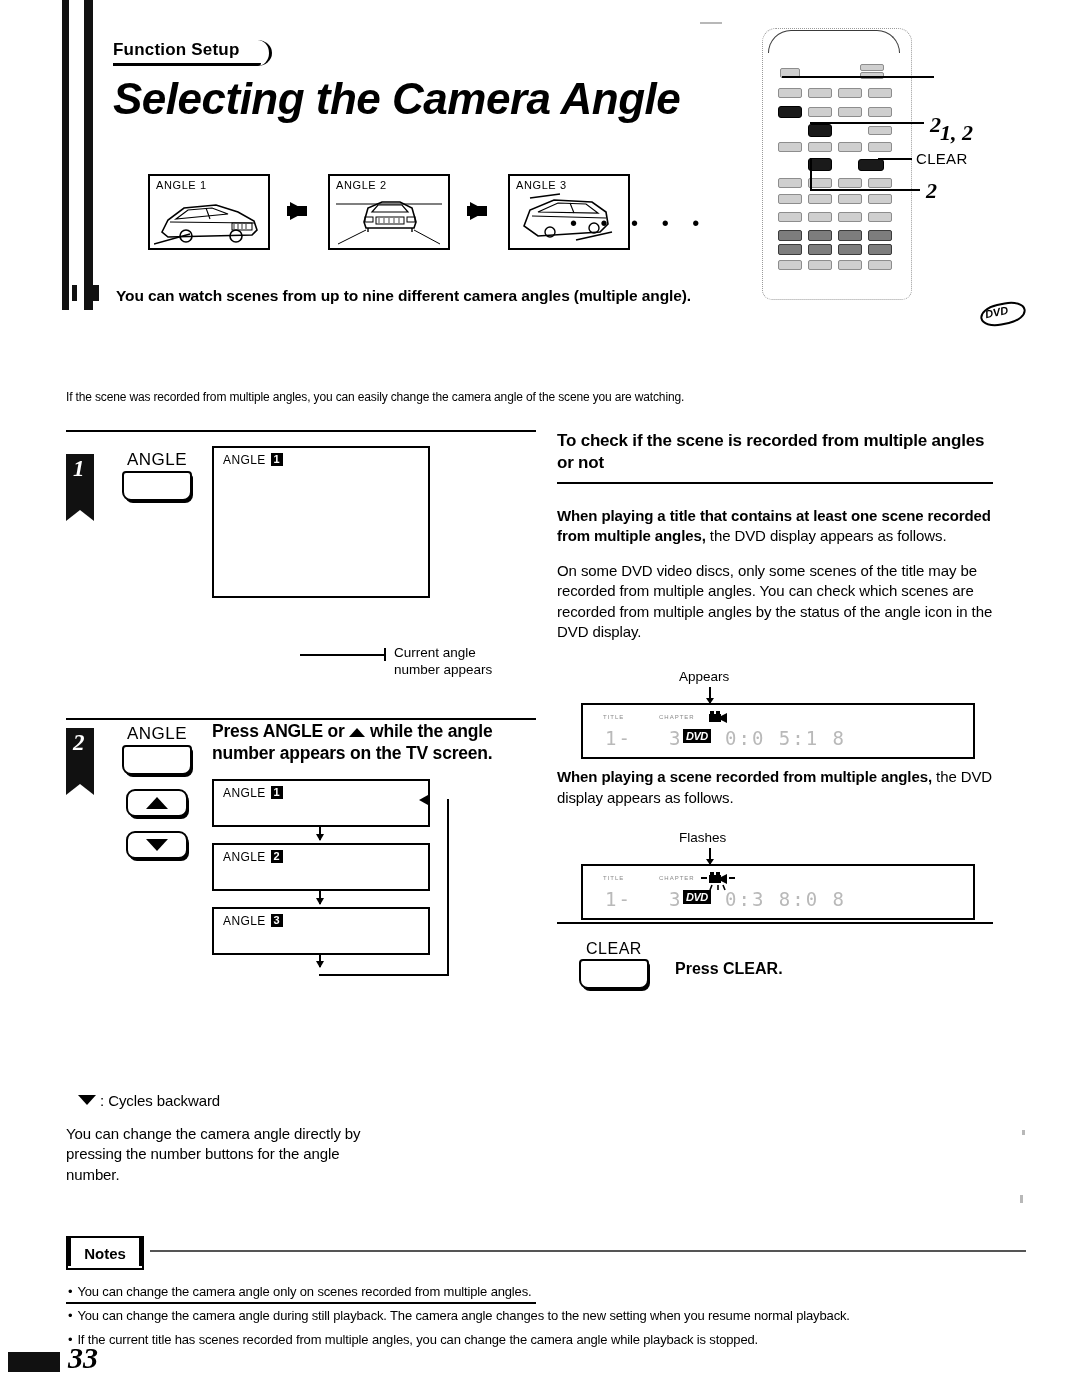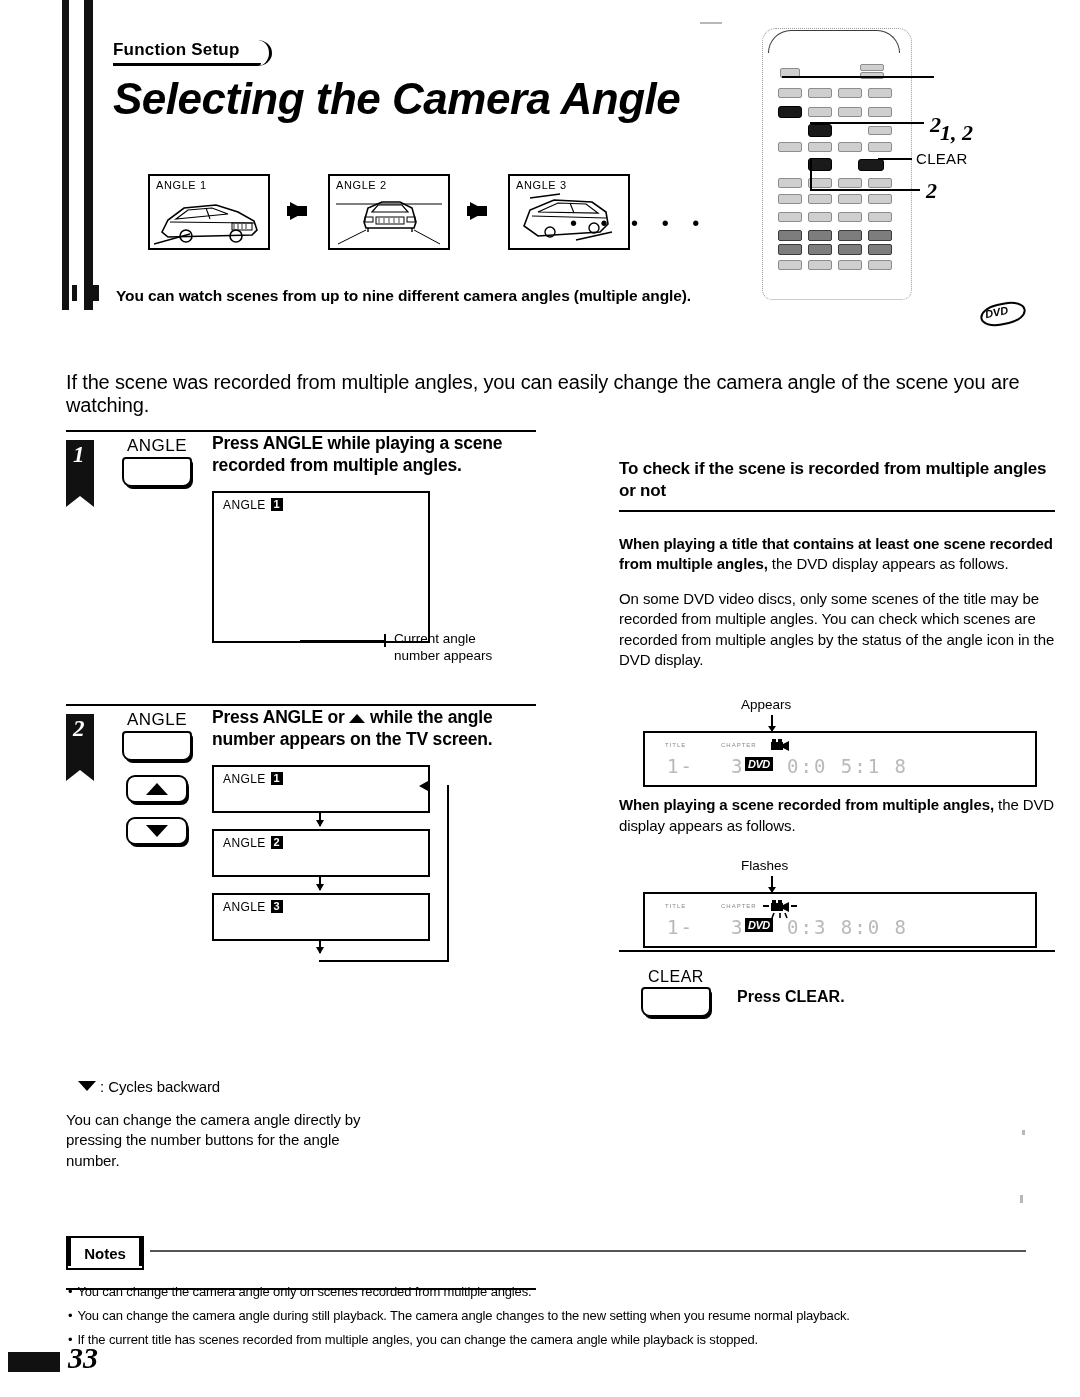--- a/index.html
+++ b/index.html
@@ -104,26 +104,26 @@
   .dvd-badge .oval{
     position:absolute;inset:0;border:2px solid #000;border-radius:50%/60%;
     transform:rotate(-12deg);
   }
   .dvd-badge .t{
     position:absolute;left:5px;top:3px;font-size:11px;font-weight:bold;font-style:italic;
     transform:rotate(-12deg);
   }
 
   .intro{
-    position:absolute;left:66px;top:371px;width:960px;font-size:20px;letter-spacing:-.15px;
+    position:absolute;left:66px;top:390px;width:960px;font-size:12px;letter-spacing:-.15px;
   }
 
   
   .col-l{position:absolute;left:66px;top:430px;width:470px;}
-  .col-r{position:absolute;left:619px;top:430px;width:436px;margin-top:28px;}
+  .col-r{position:absolute;left:557px;top:430px;width:436px;}
 
   .rule{background:#000;height:2px;width:100%;}
   .rule.thin{height:1.5px;}
 
   
   .step{position:relative;}
   .step-badge{
     position:absolute;left:0;top:8px;width:28px;height:56px;background:#111;
   }
   .step-badge::after{
@@ -396,21 +396,20 @@
     <div class="rule"></div>
     <div class="step" style="height:272px;">
       <div class="step-badge">
         <span>1</span>
       </div>
       <div class="btn-col">
         <div class="btn-lbl">ANGLE</div>
         <div class="key"></div>
       </div>
       <div class="step-body">
-        <div class="step-head">Press ANGLE while playing a scene recorded from multiple angles.</div>
         <div class="tv" style="margin-top:14px;width:214px;height:148px;">
           <div class="t">
             <span>ANGLE</span><span class="numbox">1</span>
           </div>
         </div>
         <div class="callout-line" style="left:234px;top:208px;width:84px;"></div>
         <div class="callout-v" style="left:318px;top:202px;height:13px;"></div>
         <div style="position:absolute;left:328px;top:198px;font-size:13.5px;line-height:1.28;width:120px;">Current angle number appears</div>
       </div>
     </div>

